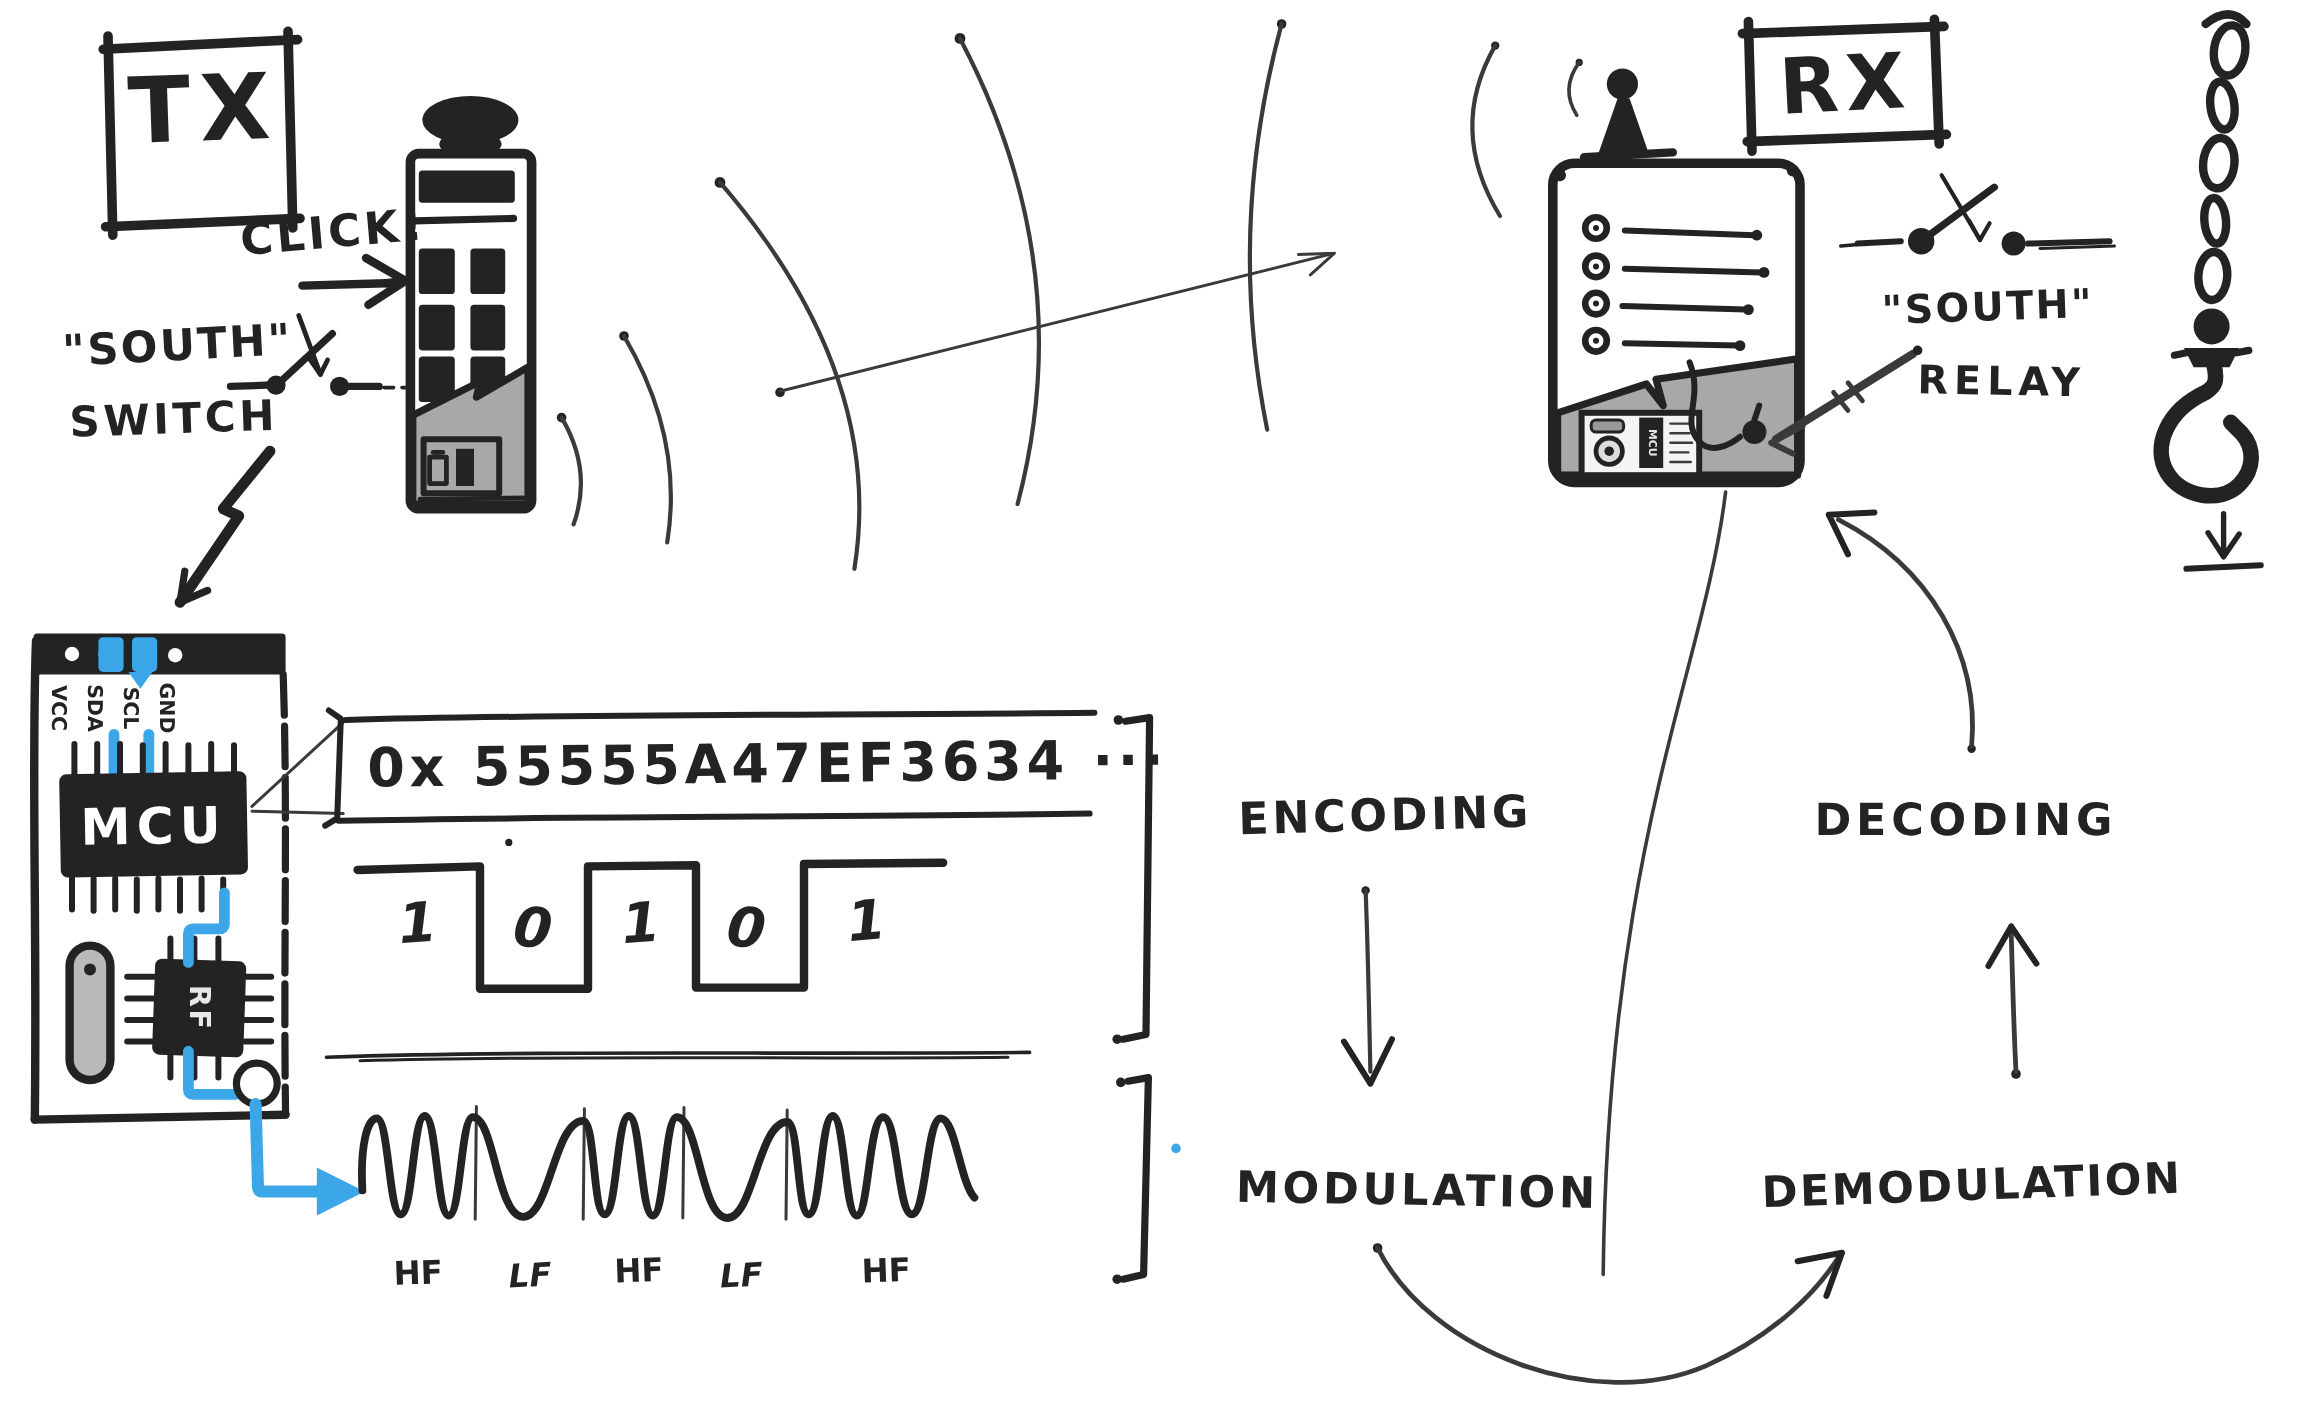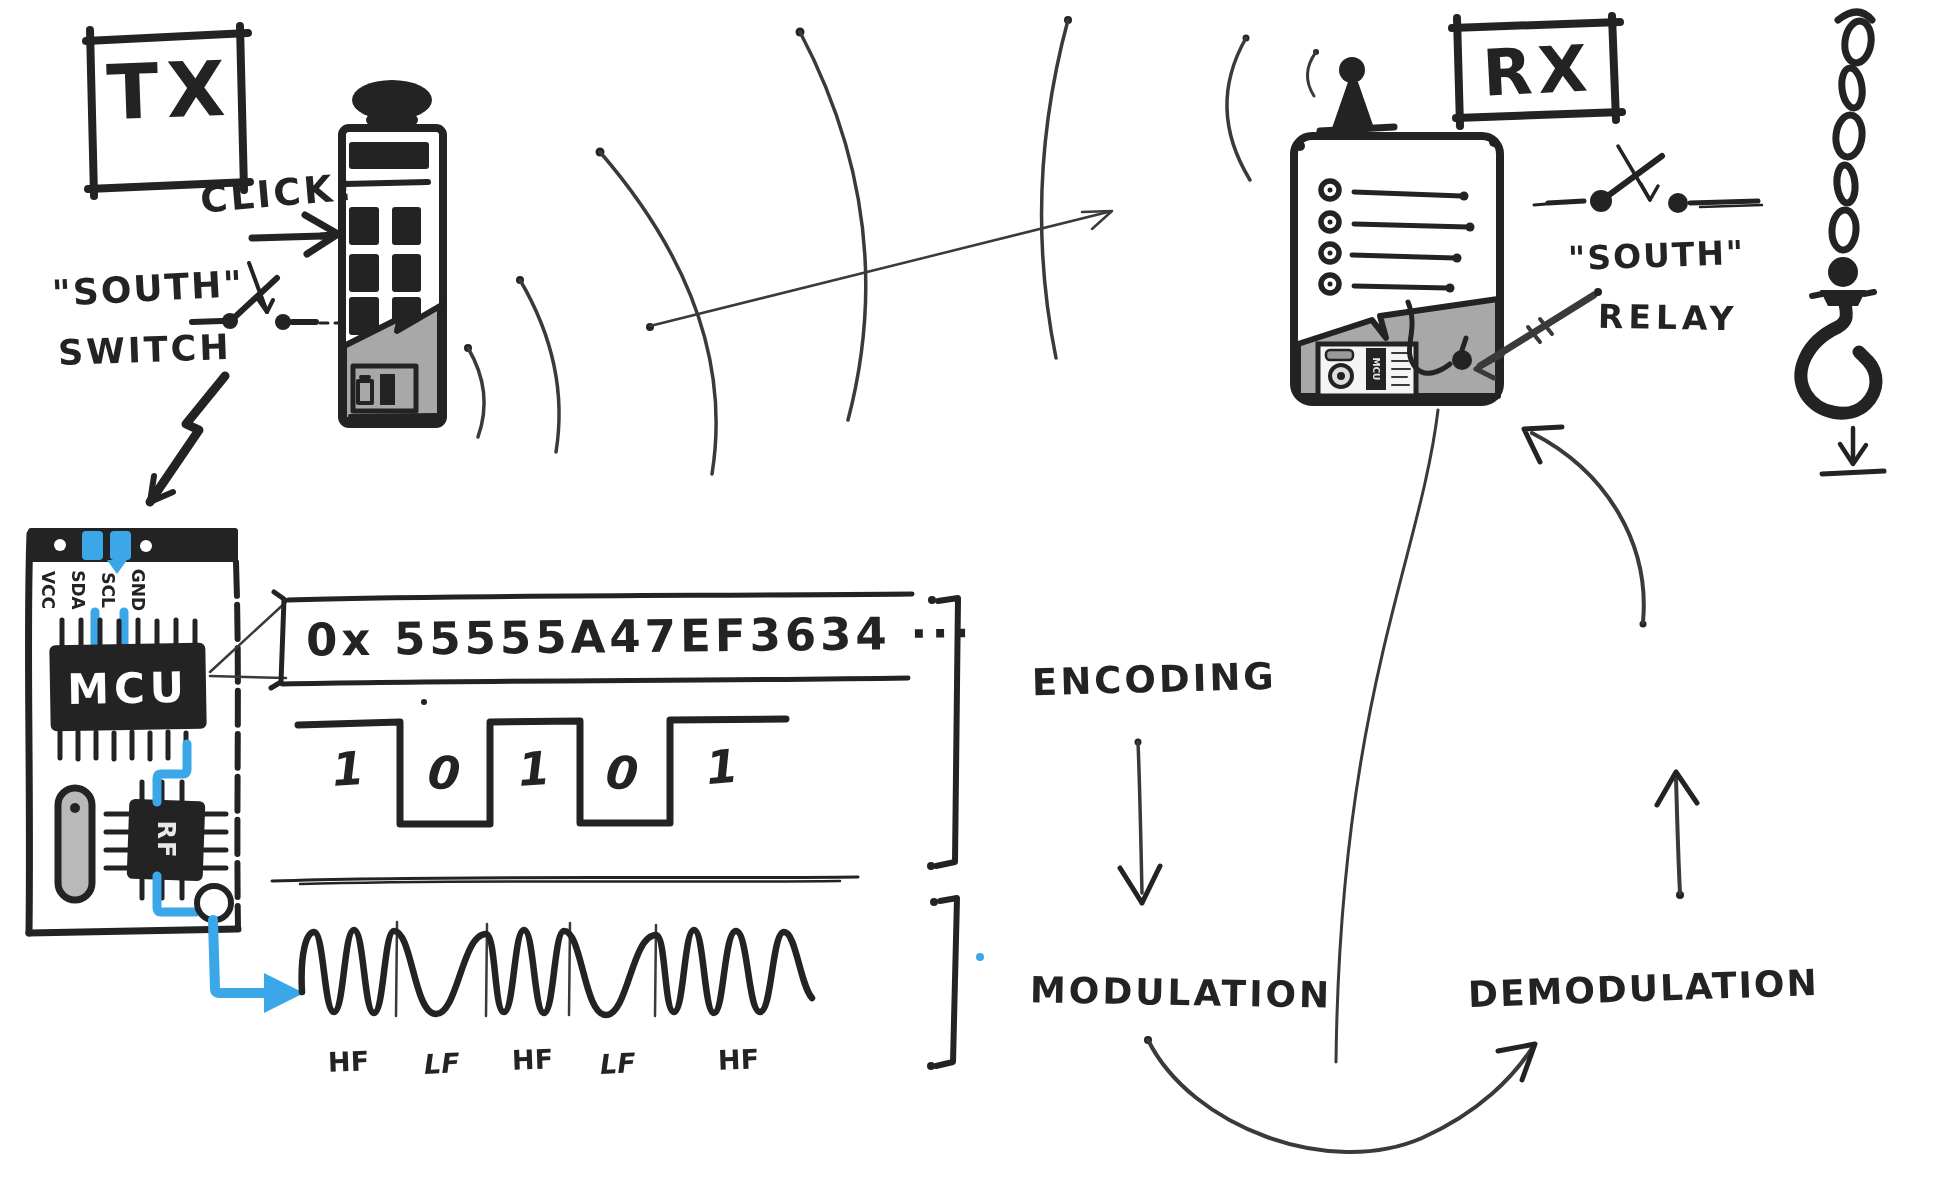--- a/index.html
+++ b/index.html
@@ -297,20 +297,21 @@
   <div class="abs hand" style="left:706px;top:740px;font-size:46px;font-style:italic;transform:rotate(-5deg);">1</div>
 
   <div class="abs hand" style="left:328px;top:1046px;font-size:27px;transform:rotate(-2deg);">HF</div>
   <div class="abs hand" style="left:424px;top:1048px;font-size:27px;font-style:italic;transform:rotate(-3deg);">LF</div>
   <div class="abs hand" style="left:512px;top:1044px;font-size:27px;transform:rotate(-2deg);">HF</div>
   <div class="abs hand" style="left:600px;top:1048px;font-size:27px;font-style:italic;transform:rotate(-3deg);">LF</div>
   <div class="abs hand" style="left:718px;top:1044px;font-size:27px;transform:rotate(-2deg);">HF</div>
 
   <div class="abs hand" style="left:1032px;top:658px;font-size:37px;letter-spacing:3px;transform:rotate(-1.5deg);">ENCODING</div>
   <div class="abs hand" style="left:1030px;top:972px;font-size:36px;letter-spacing:3px;transform:rotate(1deg);">MODULATION</div>
+  <div class="abs hand" style="left:1512px;top:662px;font-size:37px;letter-spacing:4px;transform:rotate(-1.5deeg);">DECODING</div>
   <div class="abs hand" style="left:1468px;top:968px;font-size:36px;letter-spacing:2px;transform:rotate(-2deg);">DEMODULATION</div>
 
   <div class="abs hand" style="left:1472px;top:34px;width:132px;text-align:center;font-size:64px;letter-spacing:6px;transform:rotate(-3deg);">RX</div>
   <div class="abs hand" style="left:1568px;top:236px;font-size:33px;letter-spacing:2px;transform:rotate(-2deg);">"SOUTH"</div>
   <div class="abs hand" style="left:1598px;top:298px;font-size:33px;letter-spacing:5px;transform:rotate(1deg);">RELAY</div>
   <div class="abs hand" style="left:1356px;top:363px;width:40px;height:12px;line-height:12px;text-align:center;font-size:9px;color:#e8e8e8;transform:rotate(90deg);">MCU</div>
 
 </div>
 
 </body></html>

